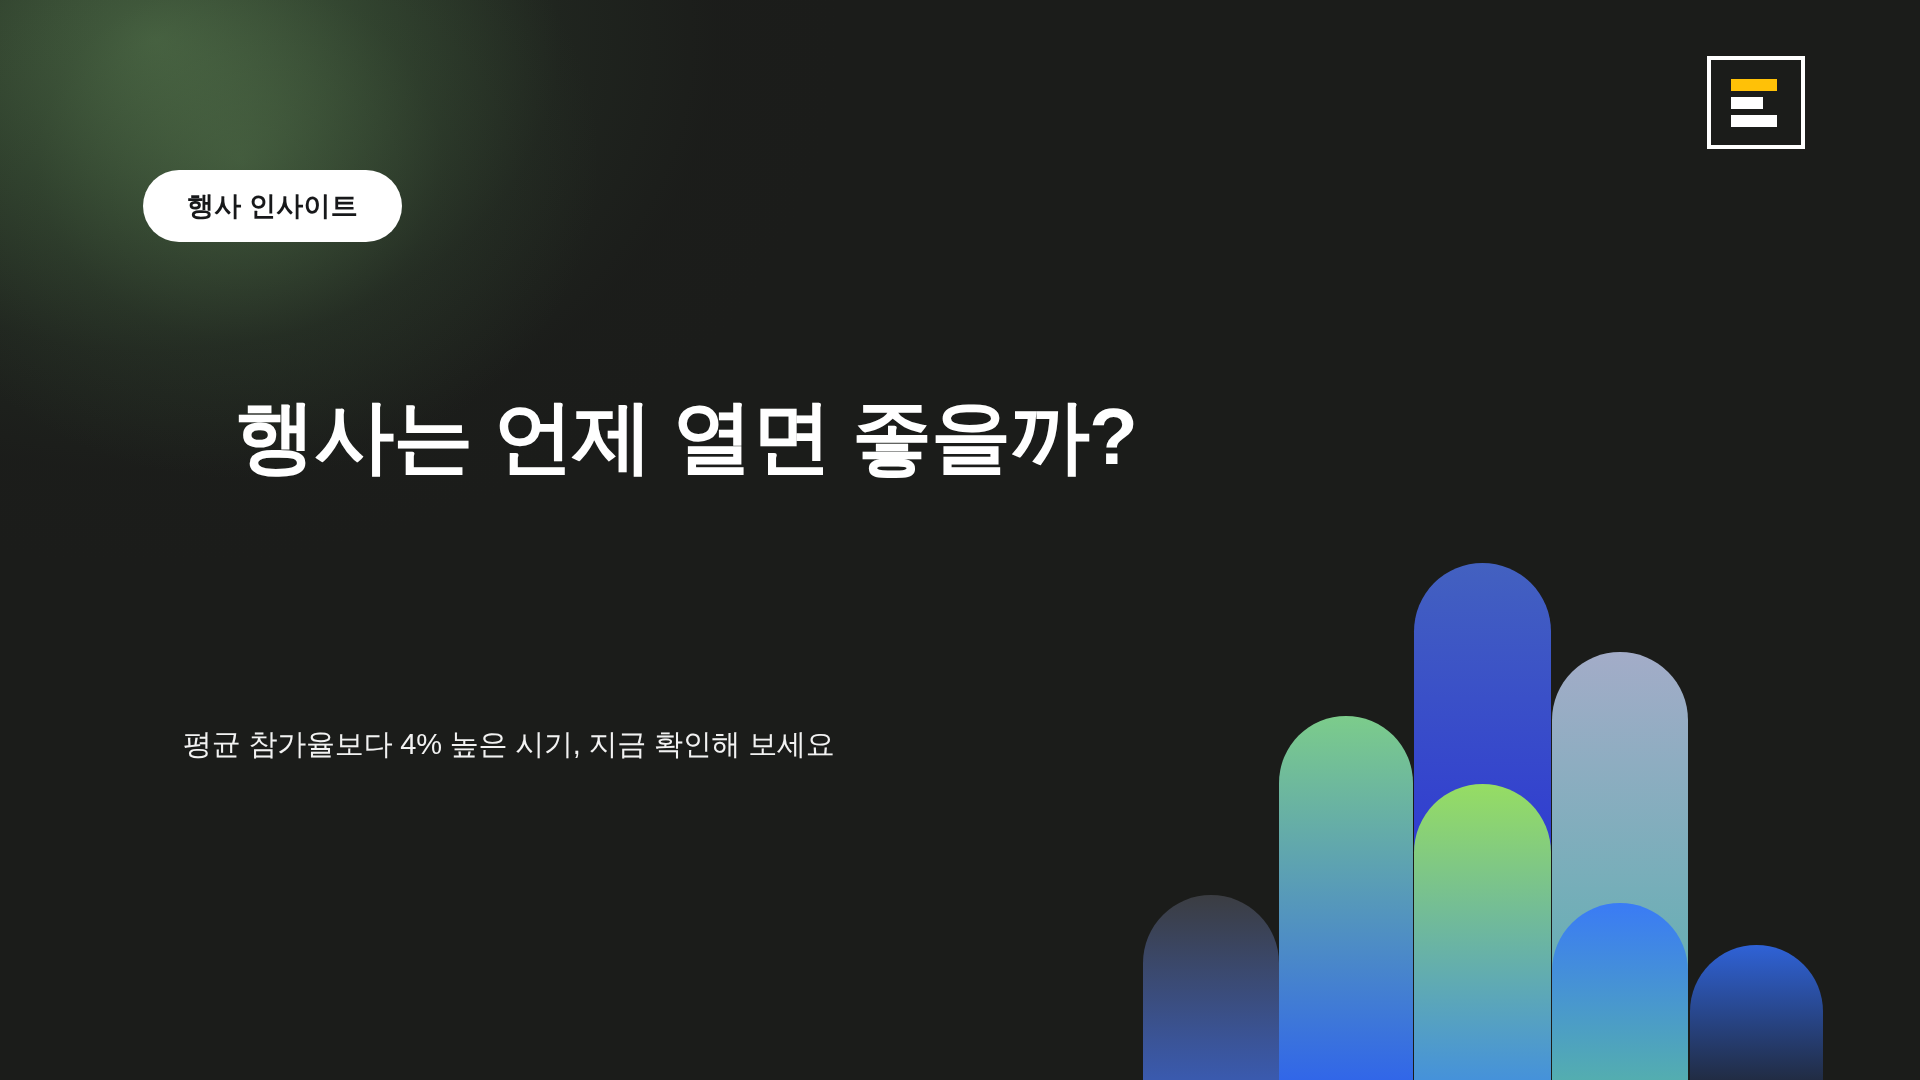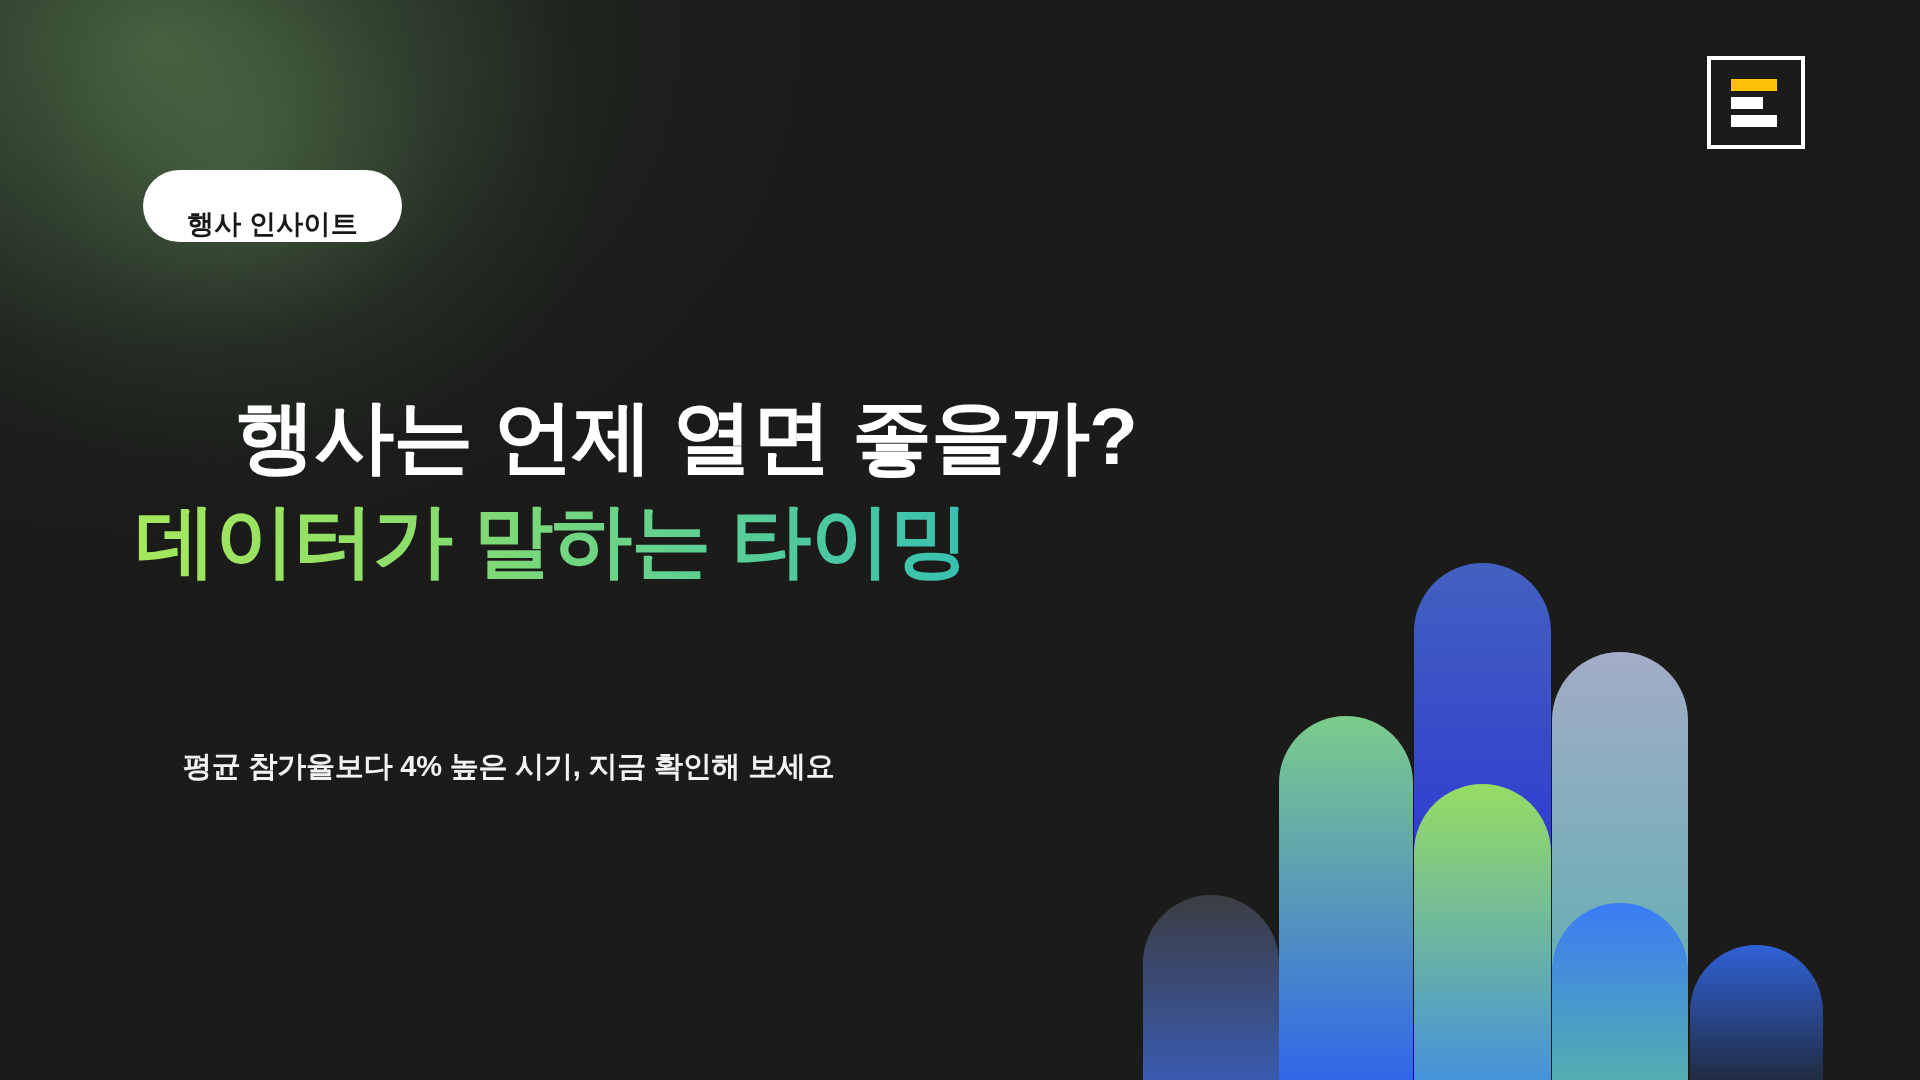--- a/index.html
+++ b/index.html
@@ -61,21 +61,21 @@
   #logo .lbar.b3 { width:46px; background:#ffffff; }
 
   
   #badge {
     position:absolute;
     left:143px; top:170px;
     height:72px;
     padding:0 44px;
     background:#ffffff;
     border-radius:36px;
-    display:flex; align-items:flex-end;
+    display:flex; align-items:center;
     color:#17181a;
     font-size:27px;
     font-weight:bold;
     letter-spacing:0.2px;
     white-space:nowrap;
   }
 
   
   #headline {
     position:absolute;
@@ -96,25 +96,24 @@
     background-clip:text;
     -webkit-text-fill-color:transparent;
     color:transparent;
   }
 
   
   #subtitle {
     position:absolute;
     left:183px; top:725px;
     font-size:29px;
-    font-weight:bold;
+    font-weight:normal;
     color:#f2f2f2;
     letter-spacing:-0.2px;
     white-space:nowrap;
-    margin-top:22px;
   }
 
   
   #chart {
     position:absolute;
     left:0; top:0;
     width:1920px; height:1080px;
     pointer-events:none;
   }
   .bar {
@@ -148,18 +147,17 @@
       <div class="lbar b3"></div>
     </div>
   </div>
 
   <div id="badge">
     <span>행사 인사이트</span>
   </div>
 
   <div id="headline">
     <div class="h-line one">행사는 언제 열면 좋을까?</div>
-    <div class="h-line two">데이터가 말하는 타이밍</div>
   </div>
 
   <div id="subtitle">평균 참가율보다 4% 높은 시기, 지금 확인해 보세요</div>
 
 </div>
 
 </body></html>

